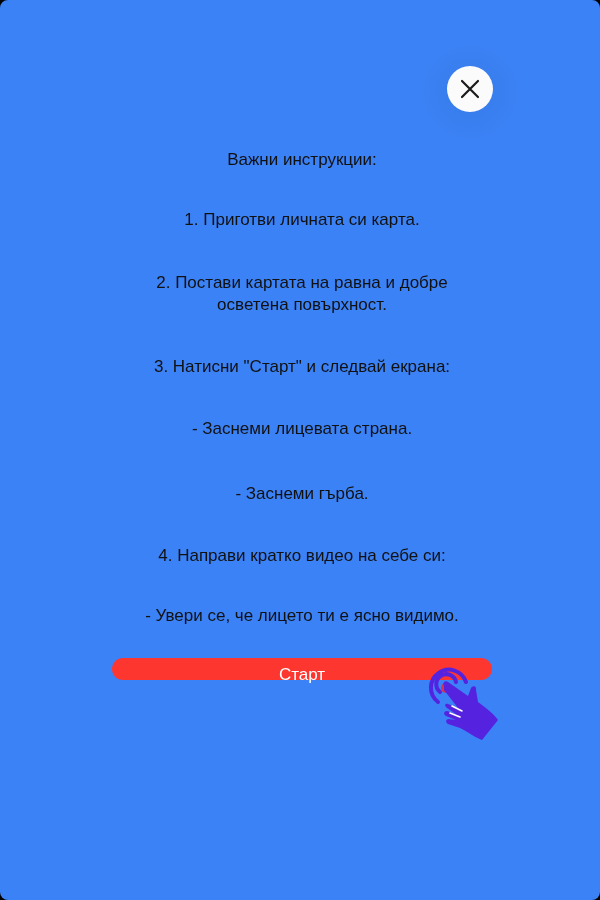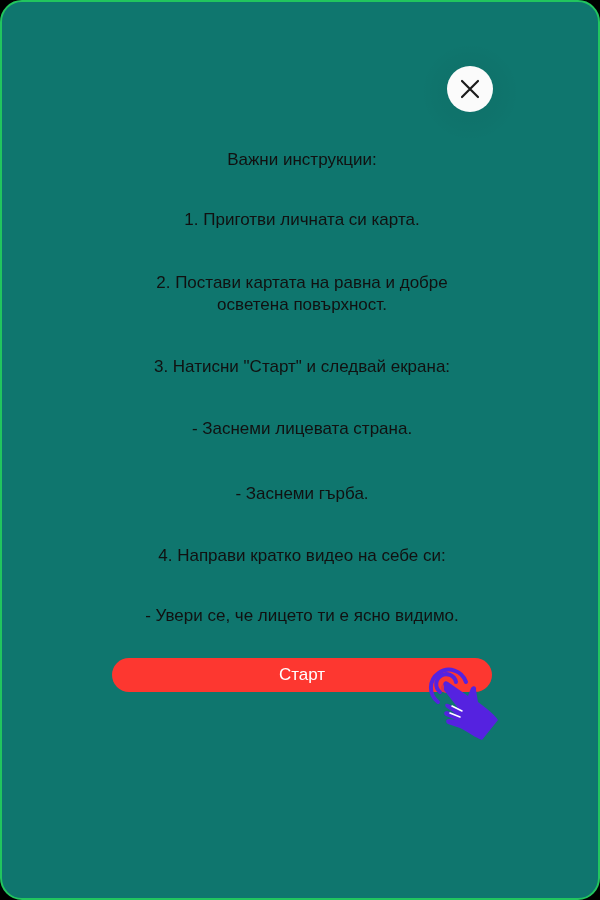--- a/index.html
+++ b/index.html
@@ -1,36 +1,36 @@
 <!DOCTYPE html>
 <html><head>
   <meta charset="utf-8">
   <style>
     html, body { margin: 0; padding: 0; background: #000; }
     body { width: 600px; height: 900px; position: relative; overflow: hidden; font-family: "Liberation Sans", "DejaVu Sans", sans-serif; }
     .frame {
       position: absolute; left: 0; top: 0; width: 600px; height: 900px;
-      box-sizing: border-box; border: 2px solid #22c55e; border-radius: 22px;
-      background: #0f766e; overflow: hidden;
+      box-sizing: border-box; border: 2px solid #3b82f6; border-radius: 8px;
+      background: #3b82f6; overflow: hidden;
     }
     .close-glow {
       position: absolute; left: 418px; top: 40px; width: 100px; height: 100px; border-radius: 50%;
       background: radial-gradient(circle, rgba(0,0,0,0.05) 0%, rgba(0,0,0,0.02) 50%, rgba(0,0,0,0) 70%);
     }
     .close-btn {
       position: absolute; left: 445px; top: 64px; width: 46px; height: 46px; border-radius: 50%;
       background: #fbfbfb; display: flex; align-items: center; justify-content: center; cursor: pointer;
     }
     .content { position: absolute; left: 0; top: 0; width: 600px; }
     .line {
       position: absolute; left: 0; width: 600px; text-align: center;
       font-size: 17px; line-height: 21px; color: #111;
     }
     .start-btn {
-      position: absolute; left: 110px; top: 656px; width: 380px; height: 34px; border-radius: 17px;
+      position: absolute; left: 110px; top: 656px; width: 380px; height: 22px; border-radius: 17px;
       background: #fd3730; color: #fff; font-size: 17px; line-height: 34px; text-align: center;
       border: none; padding: 0; font-family: "Liberation Sans", "DejaVu Sans", sans-serif; cursor: pointer;
     }
     .hand { position: absolute; left: 414px; top: 656px; width: 84px; height: 86px; }
   </style>
 </head>
 <body>
 
 <div class="frame">
   <div class="close-glow"></div>

